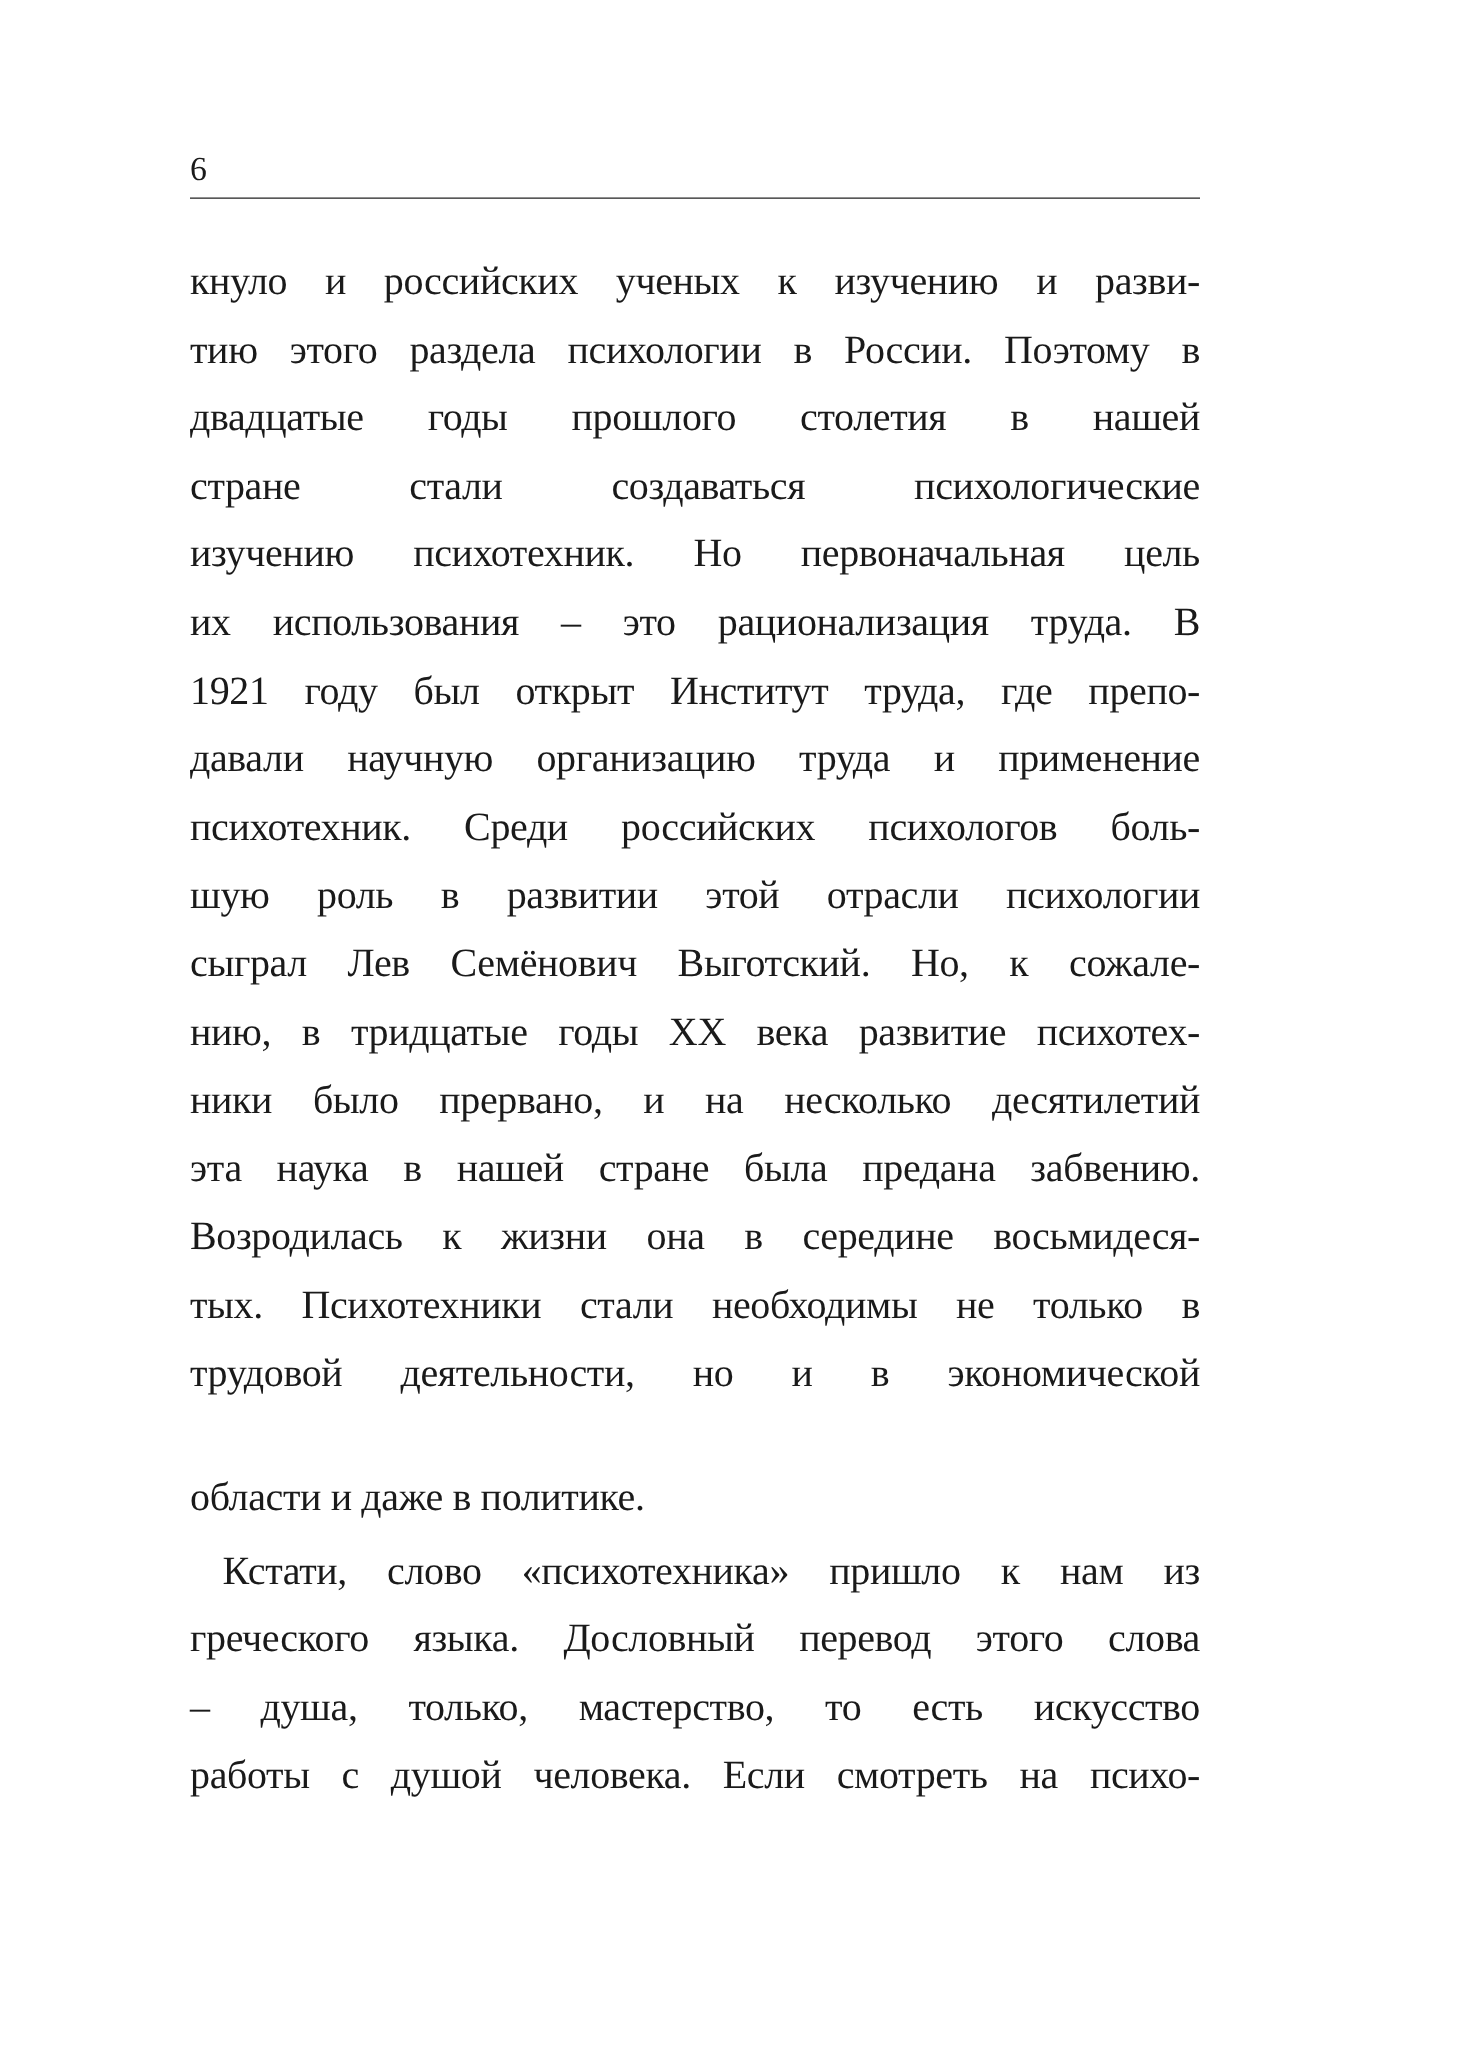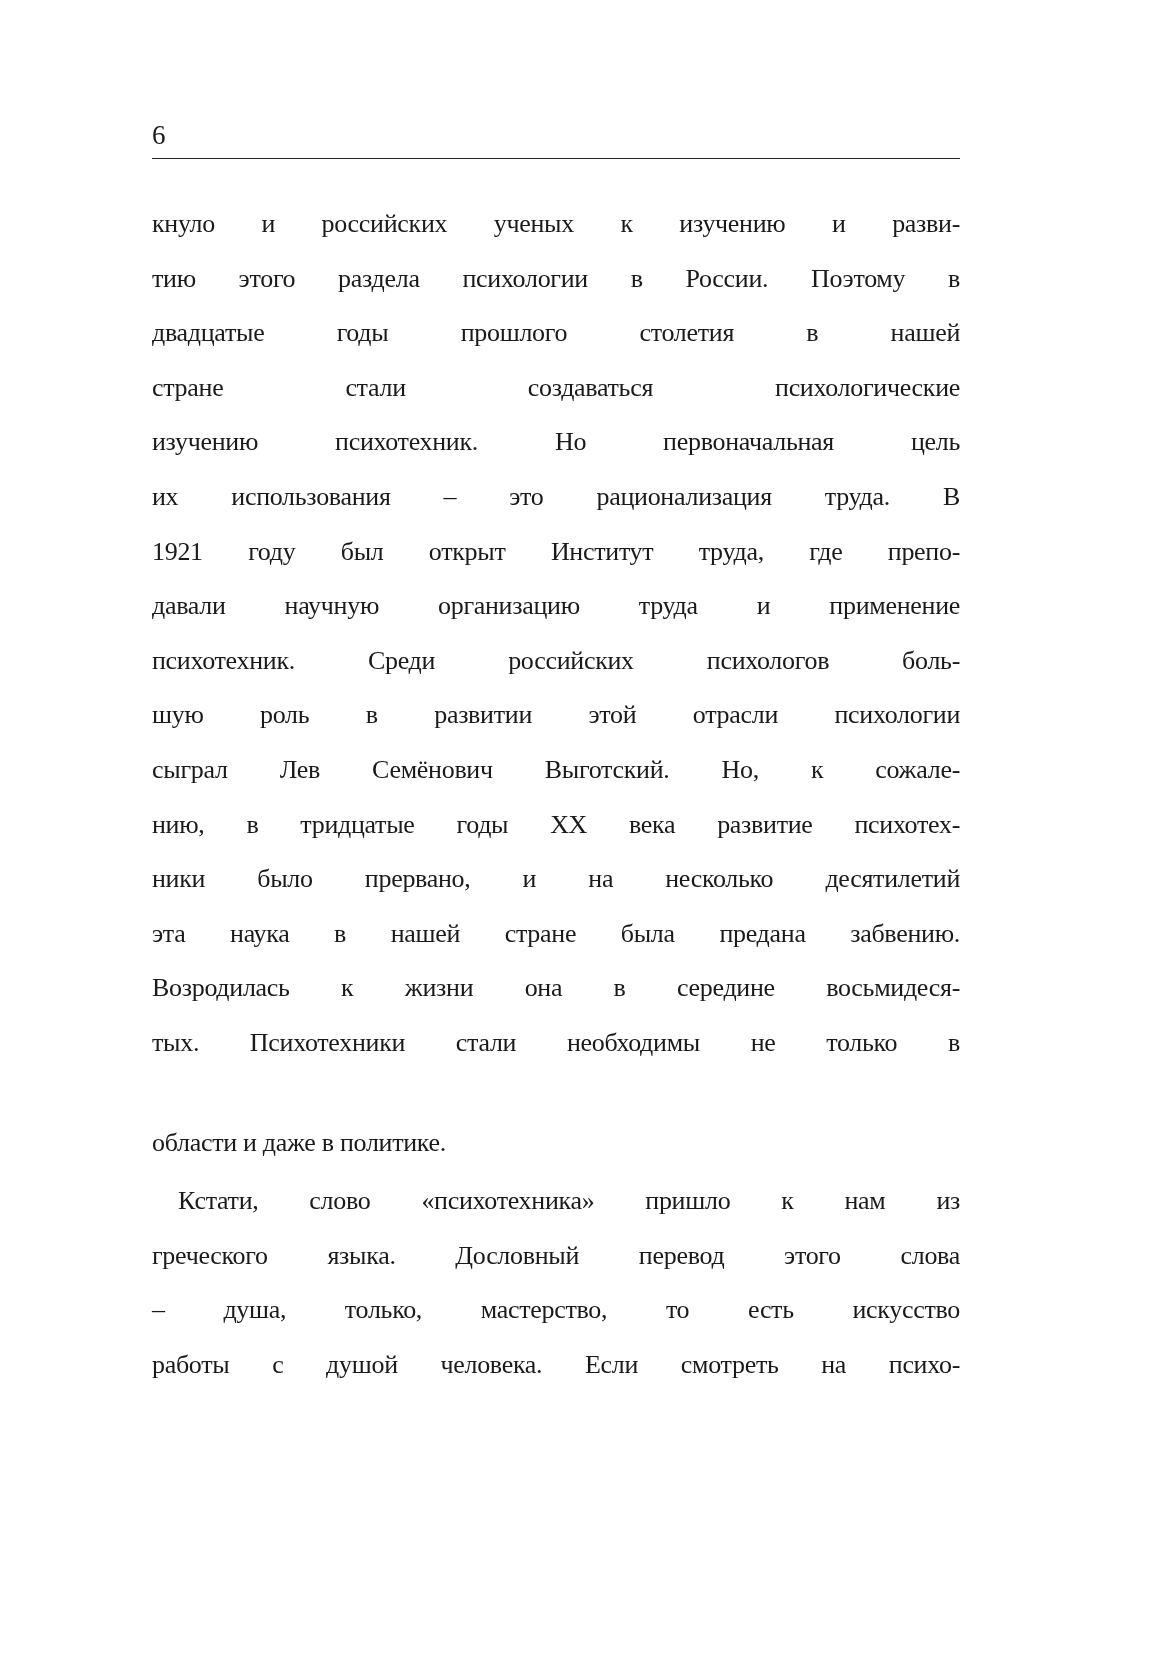--- a/index.html
+++ b/index.html
@@ -39,21 +39,21 @@
     .body-text {
       position: absolute;
       top: 197px;
       left: 0;
       width: 808px;
     }
     .line {
       display: block;
       height: 54.6px;
       line-height: 54.6px;
-      font-size: 26px;
+      font-size: 32px;
       white-space: nowrap;
       text-align: justify;
       text-align-last: justify;
       letter-spacing: -0.3px;
     }
     .line.last {
       text-align-last: left;
       margin-top: 45px;
     }
     .para-gap {
@@ -81,20 +81,21 @@
       <span class="line">1921 году был открыт Институт труда, где препо-</span>
       <span class="line">давали научную организацию труда и применение</span>
       <span class="line">психотехник. Среди российских психологов боль-</span>
       <span class="line">шую роль в развитии этой отрасли психологии</span>
       <span class="line">сыграл Лев Семёнович Выготский. Но, к сожале-</span>
       <span class="line">нию, в тридцатые годы XX века развитие психотех-</span>
       <span class="line">ники было прервано, и на несколько десятилетий</span>
       <span class="line">эта наука в нашей стране была предана забвению.</span>
       <span class="line">Возродилась к жизни она в середине восьмидеся-</span>
       <span class="line">тых. Психотехники стали необходимы не только в</span>
+      <span class="line">трудовой деятельности, но и в экономической</span>
       <span class="line last">области и даже в политике.</span>
     </div>
     <div class="para-gap"></div>
     <div>
       <span class="line indent">Кстати, слово «психотехника» пришло к нам из</span>
       <span class="line">греческого языка. Дословный перевод этого слова</span>
       <span class="line">– душа, только, мастерство, то есть искусство</span>
       <span class="line">работы с душой человека. Если смотреть на психо-</span>
     </div>
   </div>

